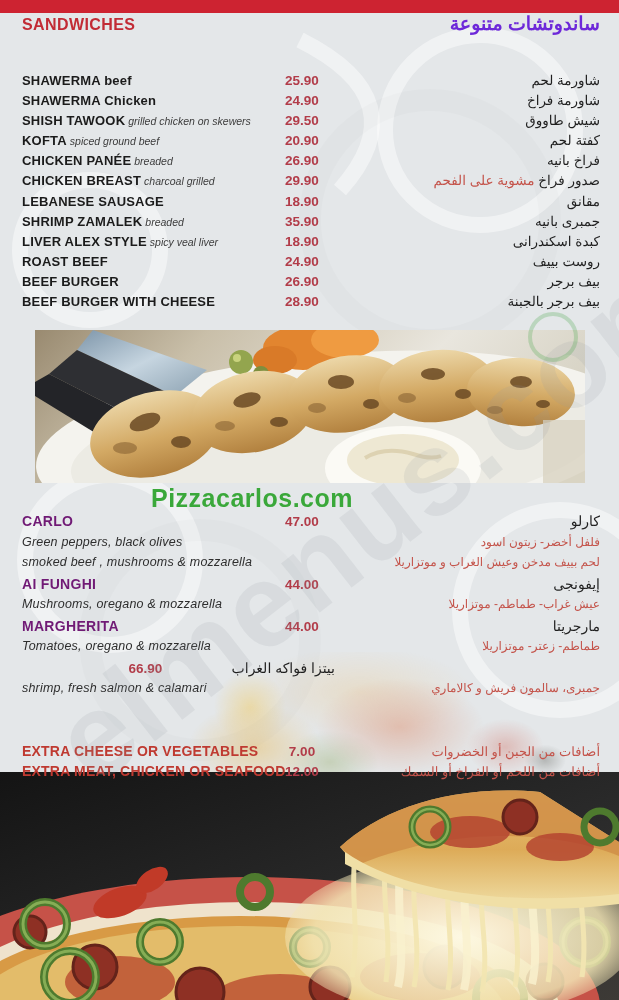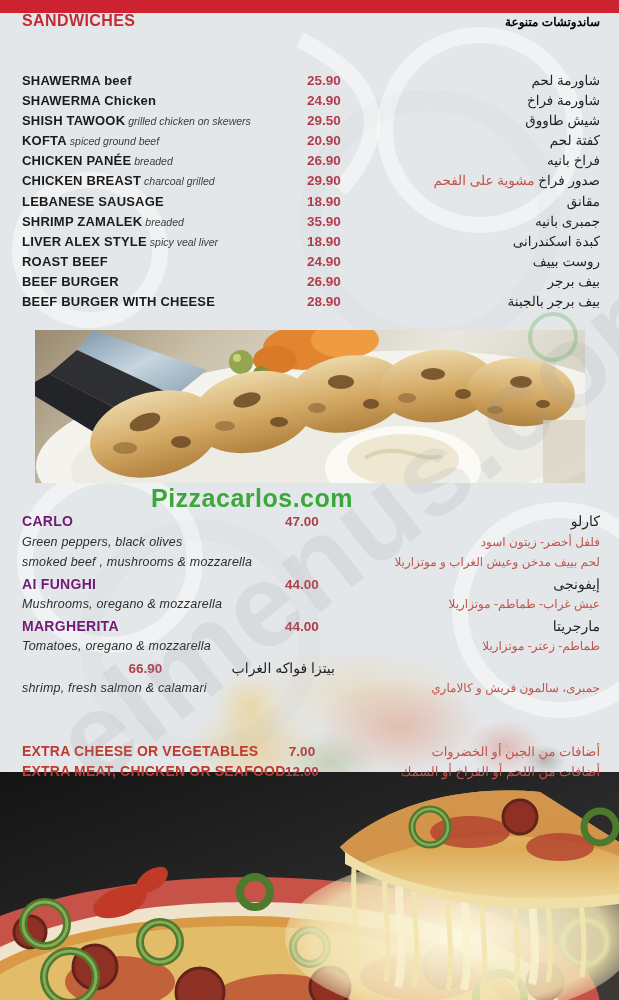--- a/index.html
+++ b/index.html
@@ -10,24 +10,24 @@
     -webkit-font-smoothing:antialiased;
   }
   .layer{position:absolute;}
   
   #swirls{left:0;top:0;z-index:0;}
   
   .topbar{left:0;top:0;width:619px;height:13px;background:#cd2331;z-index:3;}
   
   .heading{left:22px;right:19px;top:12px;z-index:3;display:flex;justify-content:space-between;align-items:baseline;}
   .h-en{font-size:16px;font-weight:bold;color:#c22b35;letter-spacing:.4px;}
-  .h-ar{font-size:12px;font-weight:bold;color:#000000;direction:rtl;}
+  .h-ar{font-size:19px;font-weight:bold;color:#6d28d9;direction:rtl;}
   
   .slist{left:22px;right:19px;top:72px;z-index:3;}
-  .srow{display:grid;grid-template-columns:247px 66px 1fr;align-items:baseline;height:20.1px;gap:22px;}
+  .srow{display:grid;grid-template-columns:247px 66px 1fr;align-items:baseline;height:20.1px;}
   .nm{font-weight:bold;font-size:13px;color:#1b1b1b;letter-spacing:.2px;white-space:nowrap;}
   .nm .dsc{font-weight:normal;font-style:italic;font-size:10.5px;color:#3c3c3c;letter-spacing:0;margin-left:3px;}
   .pr{font-weight:bold;font-size:13.5px;color:#b23c49;text-align:center;}
   .arb{font-size:13.5px;color:#1f1f1f;text-align:right;direction:rtl;white-space:nowrap;}
   .ar-red{color:#c4544b;}
   
   .photo1{left:35px;top:330px;width:550px;height:153px;z-index:2;}
   
   .sitelink{left:0;top:484px;width:504px;text-align:center;z-index:3;
     font-size:25px;font-weight:bold;color:#3aa83a;letter-spacing:.5px;}

